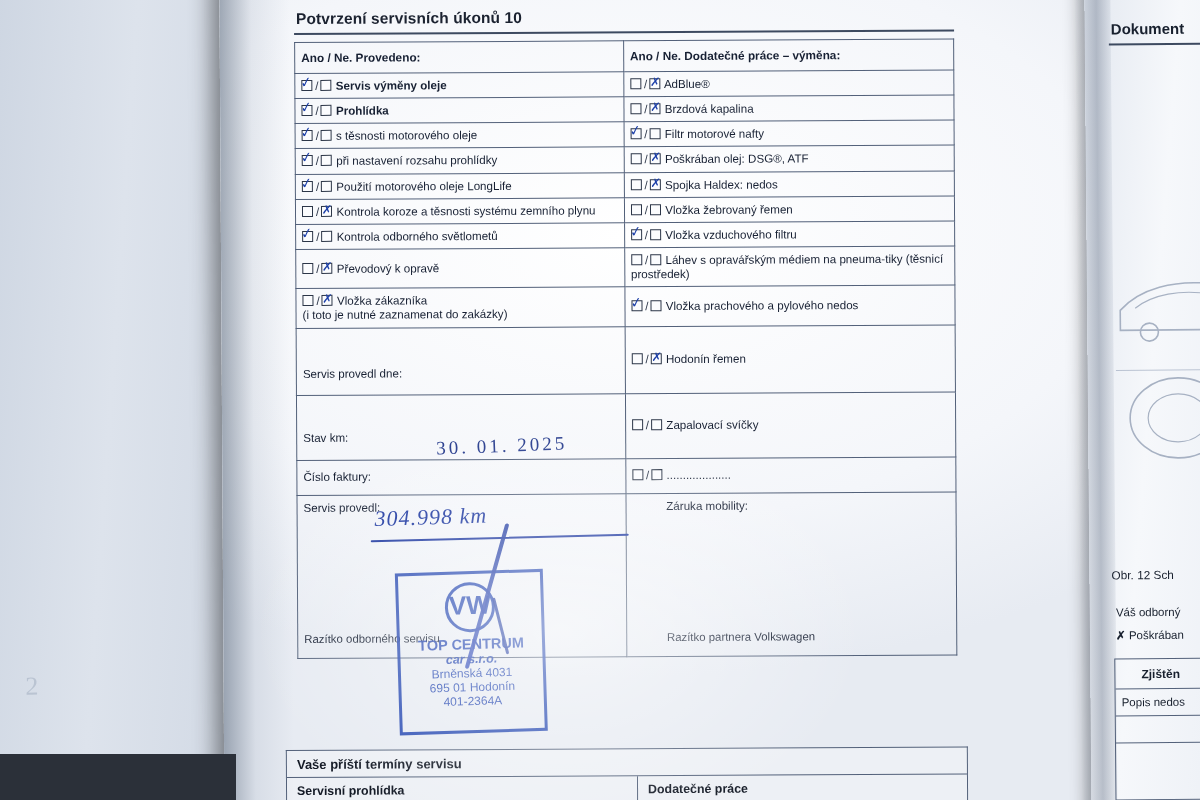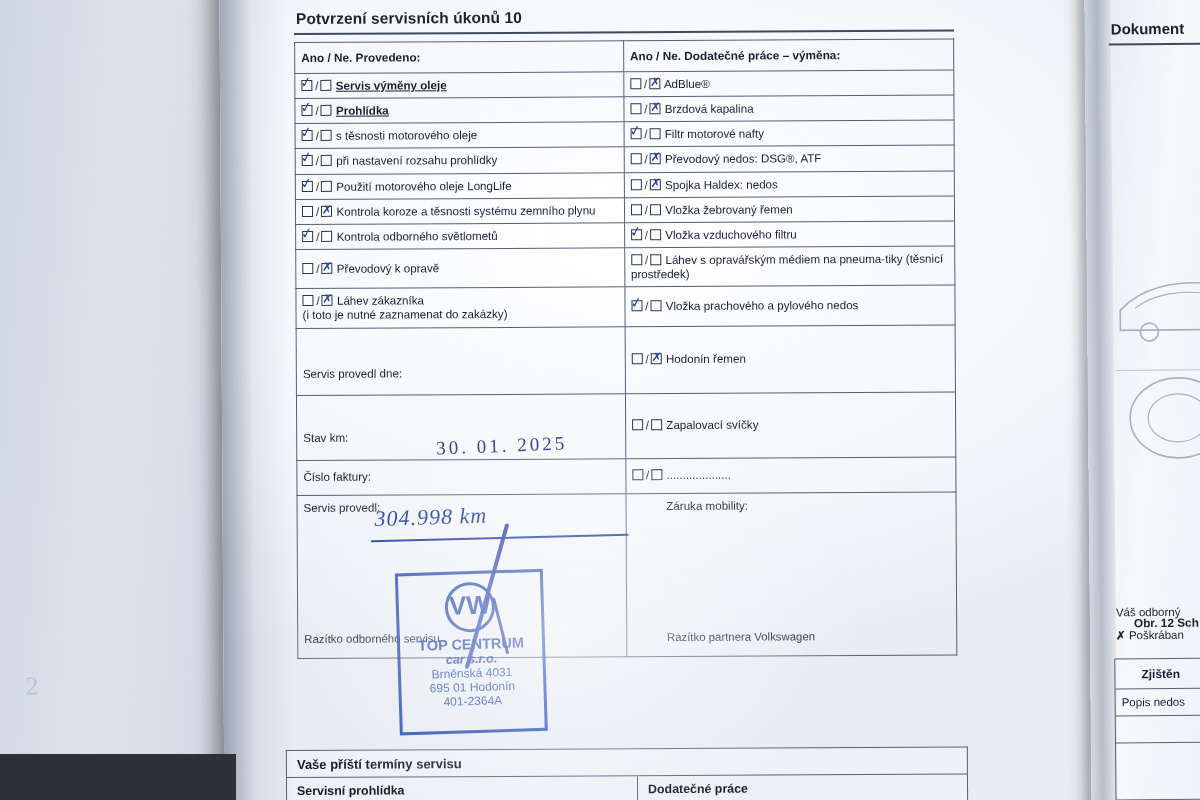--- a/index.html
+++ b/index.html
@@ -143,21 +143,21 @@
     border: 1px solid #53617a;
     padding: 5px 6px;
     vertical-align: middle;
     line-height: 1.22;
   }
   .colA { width: 330px; }
   .colB { width: 330px; }
 
   .hdr { font-weight: bold; font-size: 11.8px; height: 20px; }
 
-  .bold-item { font-weight: bold; text-decoration: underline; }
+  .bold-item { font-weight: bold; }
 
   .cb {
     display: inline-block;
     width: 9px; height: 9px;
     border: 1px solid #2c3648;
     margin-right: 1px;
     position: relative;
     top: 1px;
     background: #fbfcfe;
   }
@@ -303,21 +303,21 @@
     font-size: 15px; font-weight: bold;
   }
   .rd-rule {
     position: absolute; left: 12px; top: 43px; width: 120px; height: 2px; background: #3d4a60;
   }
   .car-art {
     position: absolute; left: 16px; top: 250px; width: 120px; height: 260px;
     opacity: .75;
   }
   .rd-obr {
-    position: absolute; left: 32px; top: 568px; font-size: 11.8px; font-weight: bold; margin-top: 48px;
+    position: absolute; left: 10px; top: 568px; font-size: 11.8px; font-weight: normal;
   }
   .rd-l1 { position: absolute; left: 14px; top: 606px; font-size: 11.5px; }
   .rd-l2 { position: absolute; left: 14px; top: 628px; font-size: 11.5px; }
   .rd-box {
     position: absolute; left: 12px; top: 658px; width: 130px; height: 140px;
     border: 1px solid #53617a;
   }
   .rd-box .bt {
     font-size: 12px; font-weight: bold; padding: 8px 0 7px 26px;
     border-bottom: 1px solid #53617a;
@@ -395,21 +395,21 @@
         </td>
       </tr>
 
       <tr>
         <td>
           <span class="cb"><span class="mark">✓</span></span><span class="slash">/</span><span class="cb"></span>
           <span>při nastavení rozsahu prohlídky</span>
         </td>
         <td>
           <span class="cb"></span><span class="slash">/</span><span class="cb"><span class="mark x">✗</span></span>
-          <span>Převodový nedos: DSG®, ATF</span>
+          <span>Poškrában olej: DSG®, ATF</span>
         </td>
       </tr>
 
       <tr>
         <td>
           <span class="cb"><span class="mark">✓</span></span><span class="slash">/</span><span class="cb"></span>
           <span>Použití motorového oleje LongLife</span>
         </td>
         <td>
           <span class="cb"></span><span class="slash">/</span><span class="cb"><span class="mark x">✗</span></span>
@@ -446,21 +446,21 @@
         </td>
         <td>
           <span class="cb"></span><span class="slash">/</span><span class="cb"></span>
           <span>Láhev s opravářským médiem na pneuma-tiky (těsnicí prostředek)</span>
         </td>
       </tr>
 
       <tr>
         <td>
           <span class="cb"></span><span class="slash">/</span><span class="cb"><span class="mark x">✗</span></span>
-          <span style="white-space:pre-line">Láhev zákazníka
+          <span style="white-space:pre-line">Vložka zákazníka
 (i toto je nutné zaznamenat do zakázky)</span>
         </td>
         <td>
           <span class="cb"><span class="mark">✓</span></span><span class="slash">/</span><span class="cb"></span>
           <span>Vložka prachového a pylového nedos</span>
         </td>
       </tr>
 
       <tr>
         <td rowspan="1" style="height:56px">

